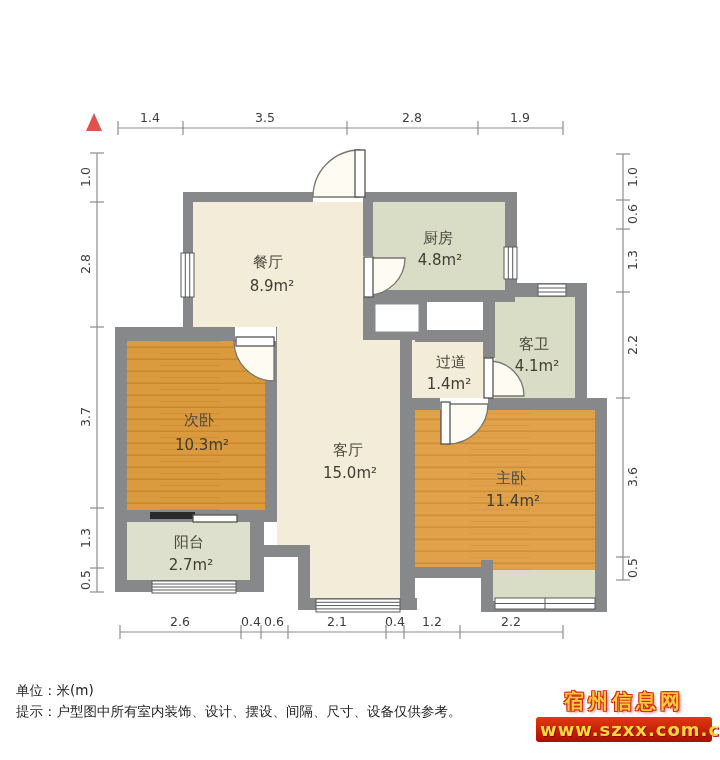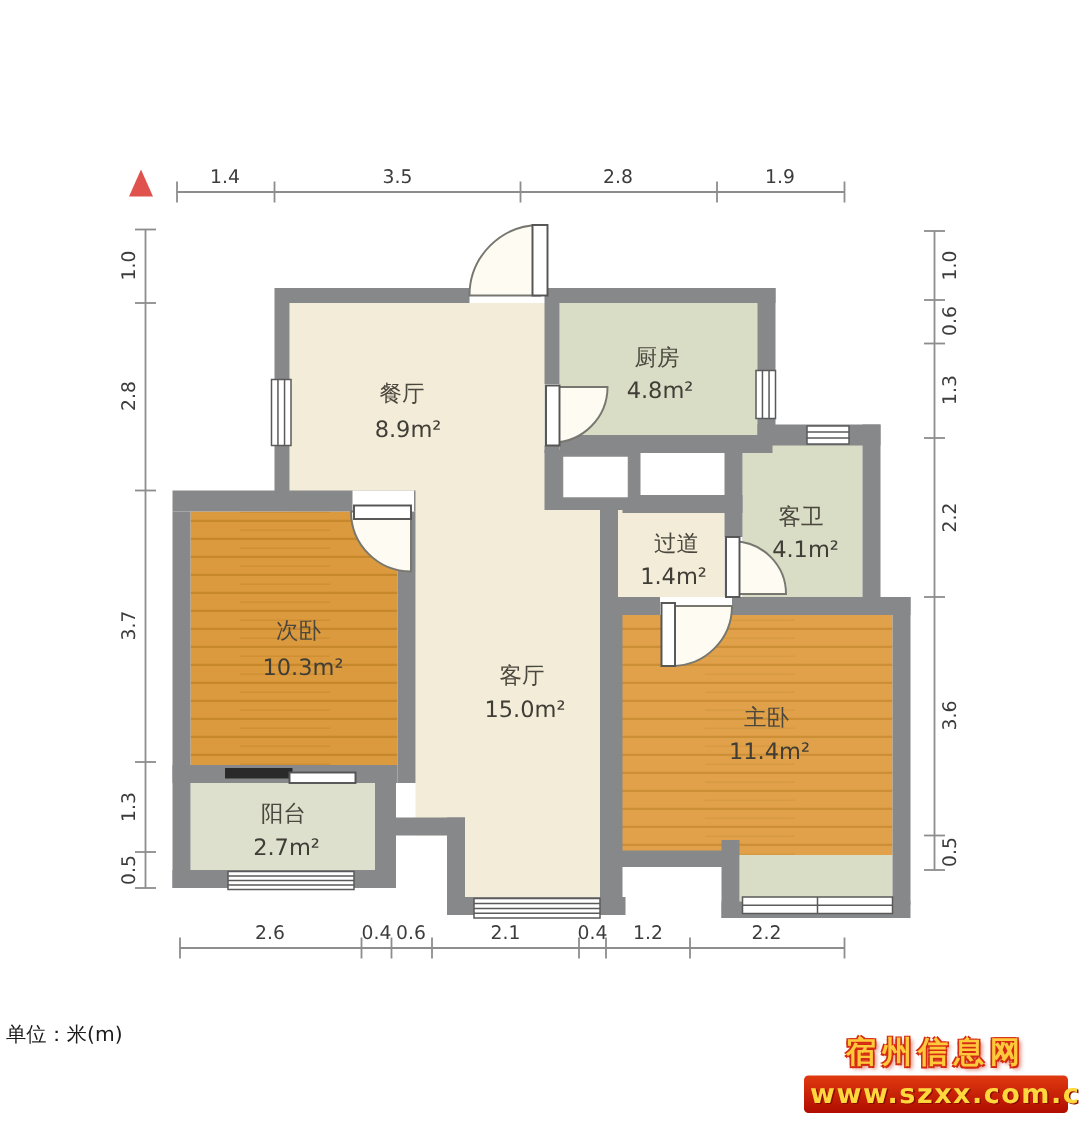--- a/index.html
+++ b/index.html
@@ -2,21 +2,21 @@
 <html><head>
 <meta charset="utf-8">
 <style>
   html,body{margin:0;padding:0;background:#ffffff;}
   body{width:720px;height:760px;position:relative;font-family:"DejaVu Sans",sans-serif;overflow:hidden;}
   .plan-wrap{position:absolute;left:0;top:0;width:720px;height:660px;}
   svg text{font-family:"DejaVu Sans",sans-serif;}
   .dim-text{font-size:12.5px;fill:#3c3c3c;}
   .room-name{font-size:15px;fill:#4a473e;}
   .room-area{font-size:15px;fill:#3f3d36;}
-  .notes{position:absolute;left:4px;top:680px;color:#1c1c1c;font-size:13.5px;line-height:1.55;}
+  .notes{position:absolute;left:16px;top:680px;color:#1c1c1c;font-size:13.5px;line-height:1.55;}
   .notes div{white-space:nowrap;}
   .watermark{position:absolute;right:8px;top:688px;width:176px;text-align:center;}
   .wm-name{display:block;font-size:20px;font-weight:bold;letter-spacing:4px;color:#ffc93c;
     text-shadow:1px 1px 0 #d42b12,-1px -1px 0 #d42b12,1px -1px 0 #d42b12,-1px 1px 0 #d42b12,2px 2px 3px rgba(190,30,0,.65);}
   .wm-url{display:block;margin-top:2px;background:linear-gradient(#e03a10,#b00c00);color:#ffd83d;font-weight:bold;
     font-size:18px;letter-spacing:1px;padding:2px 4px;border-radius:3px;
     text-shadow:1px 1px 0 #8f0b00;}
 </style>
 </head>
 <body>
@@ -233,18 +233,19 @@
     <text class="dim-text" x="337" y="626">2.1</text>
     <text class="dim-text" x="395" y="626">0.4</text>
     <text class="dim-text" x="432" y="626">1.2</text>
     <text class="dim-text" x="511" y="626">2.2</text>
   </g>
 </svg>
 </div>
 
 <div class="notes">
   <div>单位：米(m)</div>
+  <div>提示：户型图中所有室内装饰、设计、摆设、间隔、尺寸、设备仅供参考。</div>
 </div>
 
 <div class="watermark">
   <span class="wm-name">宿州信息网</span>
   <span class="wm-url">www.szxx.com.cn</span>
 </div>
 
 </body></html>

